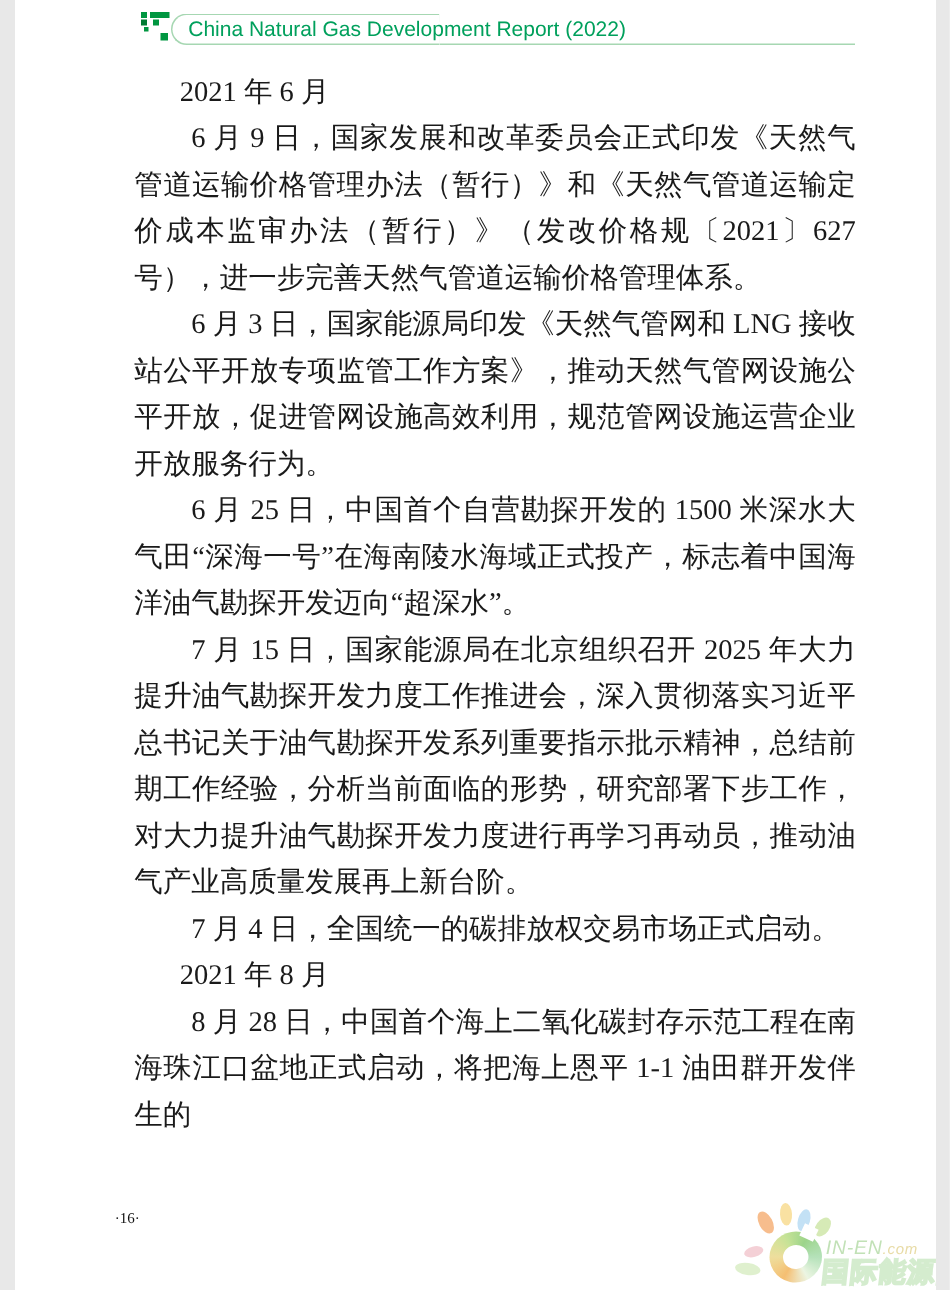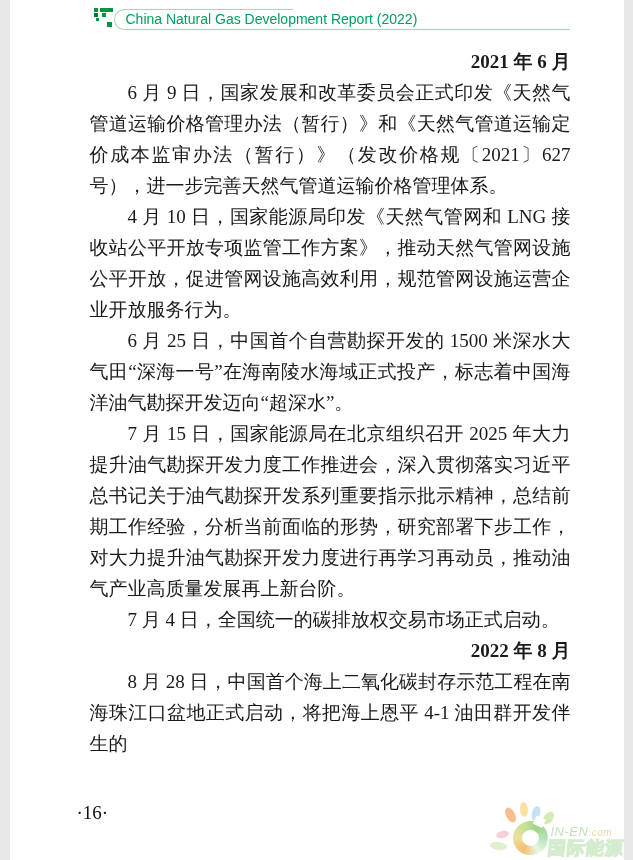--- a/index.html
+++ b/index.html
@@ -36,29 +36,29 @@
     font-size:14px; line-height:17px; color:#00a05c; white-space:nowrap;
   }
 
   
   .content {
     position:absolute; left:80px; top:46px; width:481px;
     font-size:19px; line-height:31px;
     text-align:justify; text-justify:inter-ideograph;
   }
   .content h3 {
-    font-size:19px; line-height:31px; font-weight:bold;
-    text-indent:1.6em; text-align:right;
+    font-size:19px; line-height:31px; font-weight:normal;
+    text-indent:1.6em; text-align:left;
   }
   .content p { text-indent:2em; }
 
   
   .page-number {
     position:absolute; left:67px; top:804px;
-    font-size:19px; line-height:18px; color:#111;
+    font-size:10px; line-height:18px; color:#111;
   }
 
   
   .watermark { position:absolute; left:478px; top:798px; width:160px; height:62px; opacity:.85; }
   .petal { position:absolute; border-radius:50%; }
   .petal-pink   { left:8px;  top:33px; width:13px; height:7px;  background:#f3c8cf; transform:rotate(-15deg); }
   .petal-orange { left:18px; top:9px;  width:9px;  height:16px; background:#f6b27a; transform:rotate(-28deg); }
   .petal-yellow { left:32px; top:4px;  width:8px;  height:15px; background:#f8dc92; transform:rotate(-4deg); }
   .petal-blue   { left:44px; top:8px;  width:8px;  height:15px; background:#b9dcf4; transform:rotate(16deg); }
   .petal-green  { left:56px; top:13px; width:9px;  height:14px; background:#d0e7aa; transform:rotate(36deg); }
@@ -99,30 +99,30 @@
     <div class="px px-e"></div>
   </div>
   <div class="hdr-capsule"></div>
   <div class="hdr-rule-ext"></div>
   <div class="hdr-title">China Natural Gas Development Report (2022)</div>
 
   <div class="content">
     <section>
       <h3>2021 年 6 月</h3>
       <p>6 月 9 日，国家发展和改革委员会正式印发《天然气管道运输价格管理办法（暂行）》和《天然气管道运输定价成本监审办法（暂行）》（发改价格规〔2021〕627 号），进一步完善天然气管道运输价格管理体系。</p>
-      <p>4 月 10 日，国家能源局印发《天然气管网和 LNG 接收站公平开放专项监管工作方案》，推动天然气管网设施公平开放，促进管网设施高效利用，规范管网设施运营企业开放服务行为。</p>
+      <p>6 月 3 日，国家能源局印发《天然气管网和 LNG 接收站公平开放专项监管工作方案》，推动天然气管网设施公平开放，促进管网设施高效利用，规范管网设施运营企业开放服务行为。</p>
       <p>6 月 25 日，中国首个自营勘探开发的 1500 米深水大气田“深海一号”在海南陵水海域正式投产，标志着中国海洋油气勘探开发迈向“超深水”。</p>
     </section>
     <section>
       <p>7 月 15 日，国家能源局在北京组织召开 2025 年大力提升油气勘探开发力度工作推进会，深入贯彻落实习近平总书记关于油气勘探开发系列重要指示批示精神，总结前期工作经验，分析当前面临的形势，研究部署下步工作，对大力提升油气勘探开发力度进行再学习再动员，推动油气产业高质量发展再上新台阶。</p>
       <p>7 月 4 日，全国统一的碳排放权交易市场正式启动。</p>
     </section>
     <section>
-      <h3>2022 年 8 月</h3>
-      <p>8 月 28 日，中国首个海上二氧化碳封存示范工程在南海珠江口盆地正式启动，将把海上恩平 4-1 油田群开发伴生的</p>
+      <h3>2021 年 8 月</h3>
+      <p>8 月 28 日，中国首个海上二氧化碳封存示范工程在南海珠江口盆地正式启动，将把海上恩平 1-1 油田群开发伴生的</p>
     </section>
   </div>
 
   <div class="page-number">·16·</div>
 
   <div class="watermark">
     <div class="petal petal-pink"></div>
     <div class="petal petal-orange"></div>
     <div class="petal petal-yellow"></div>
     <div class="petal petal-blue"></div>

